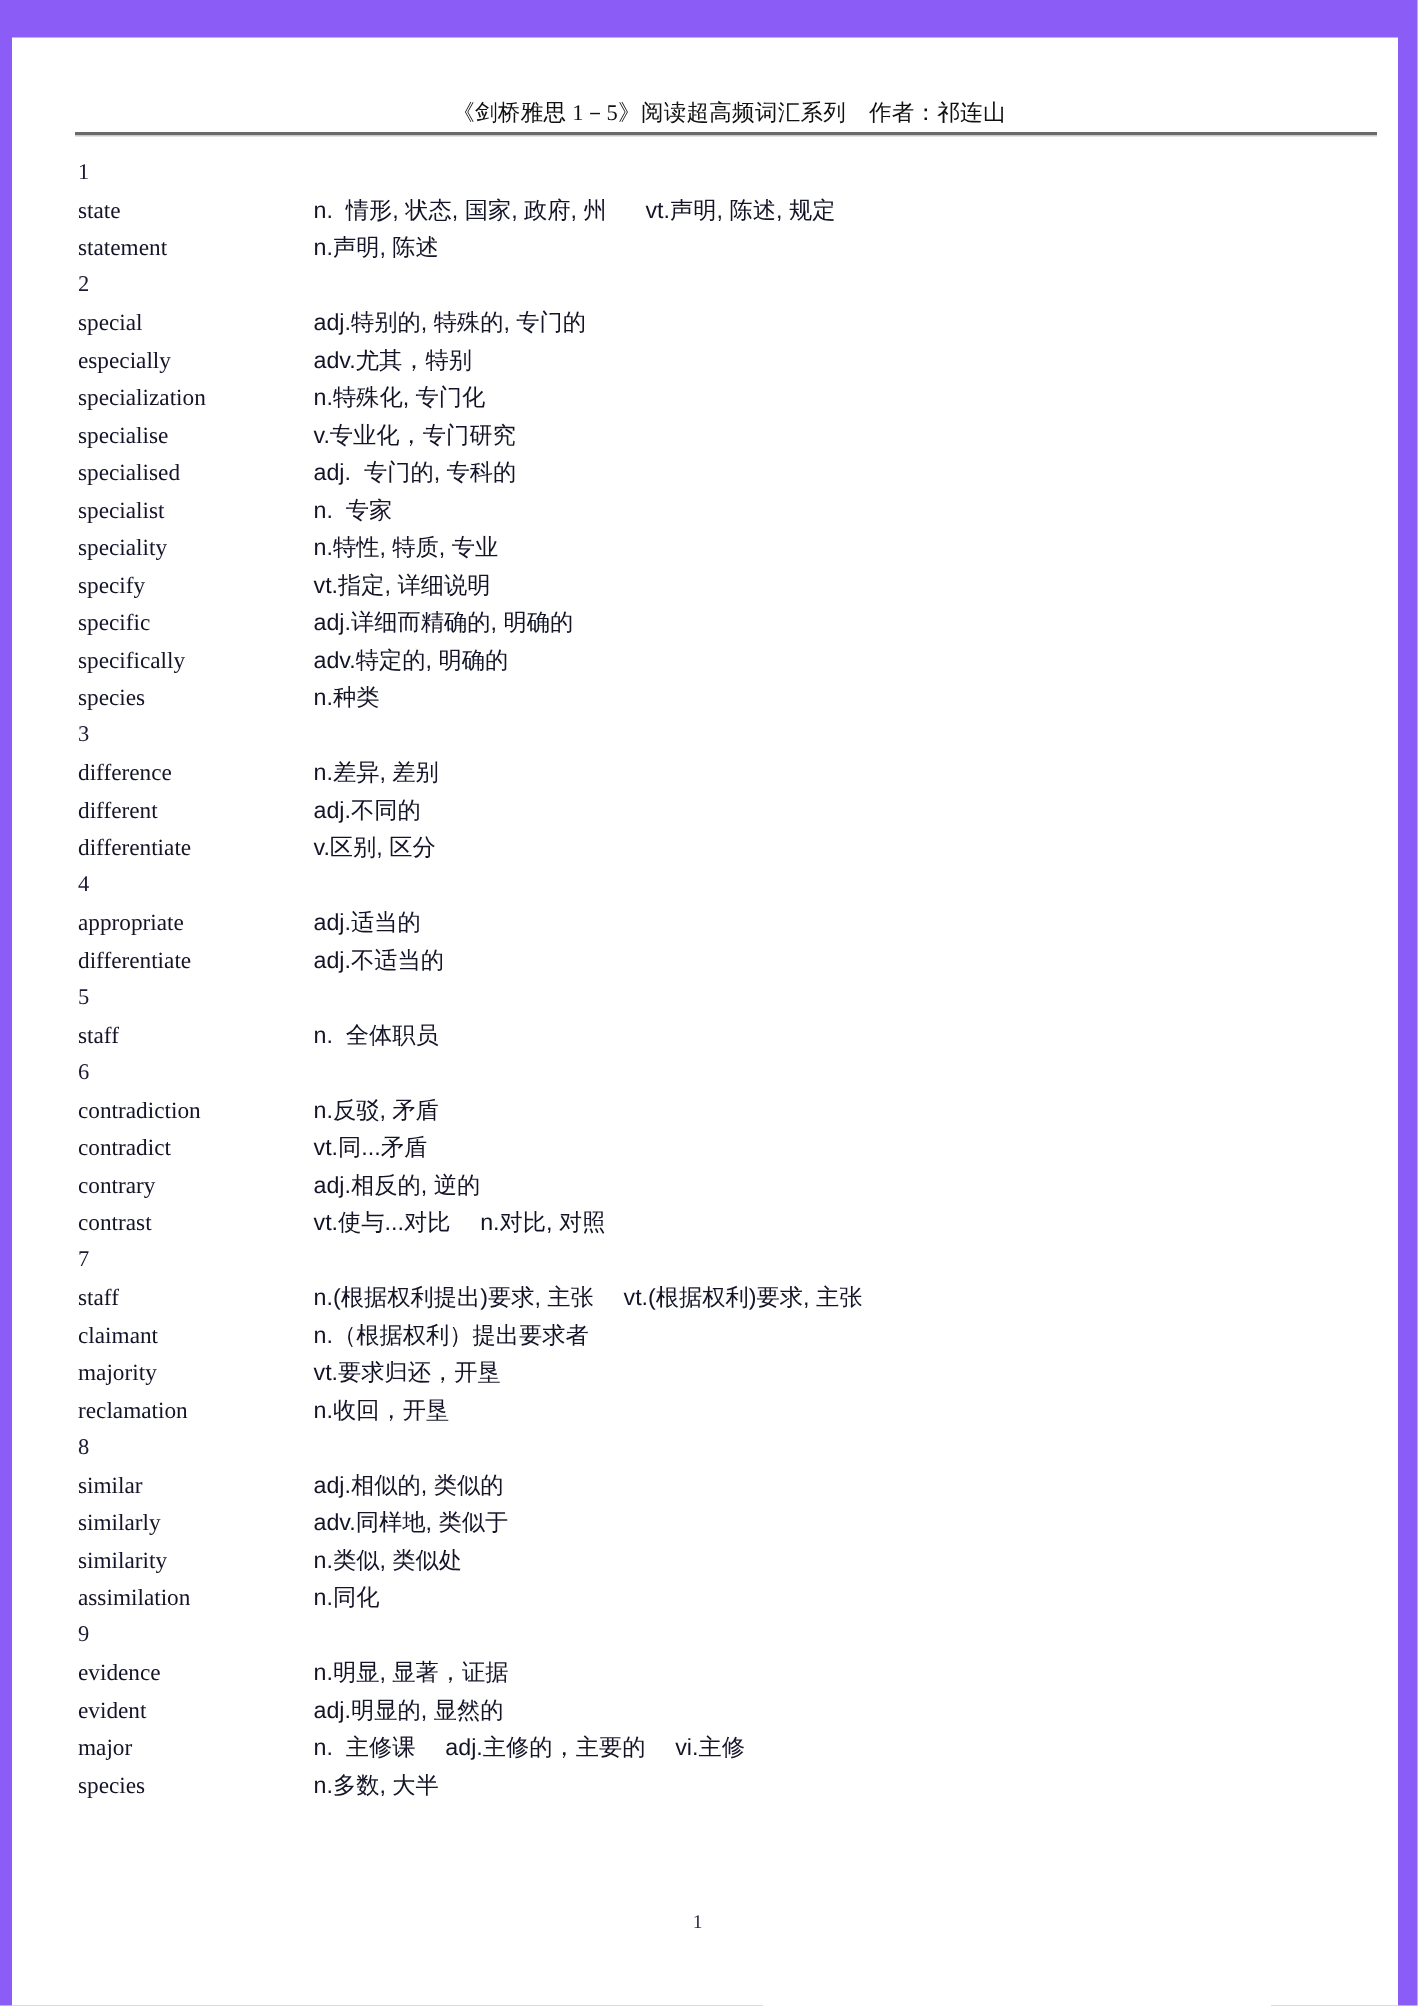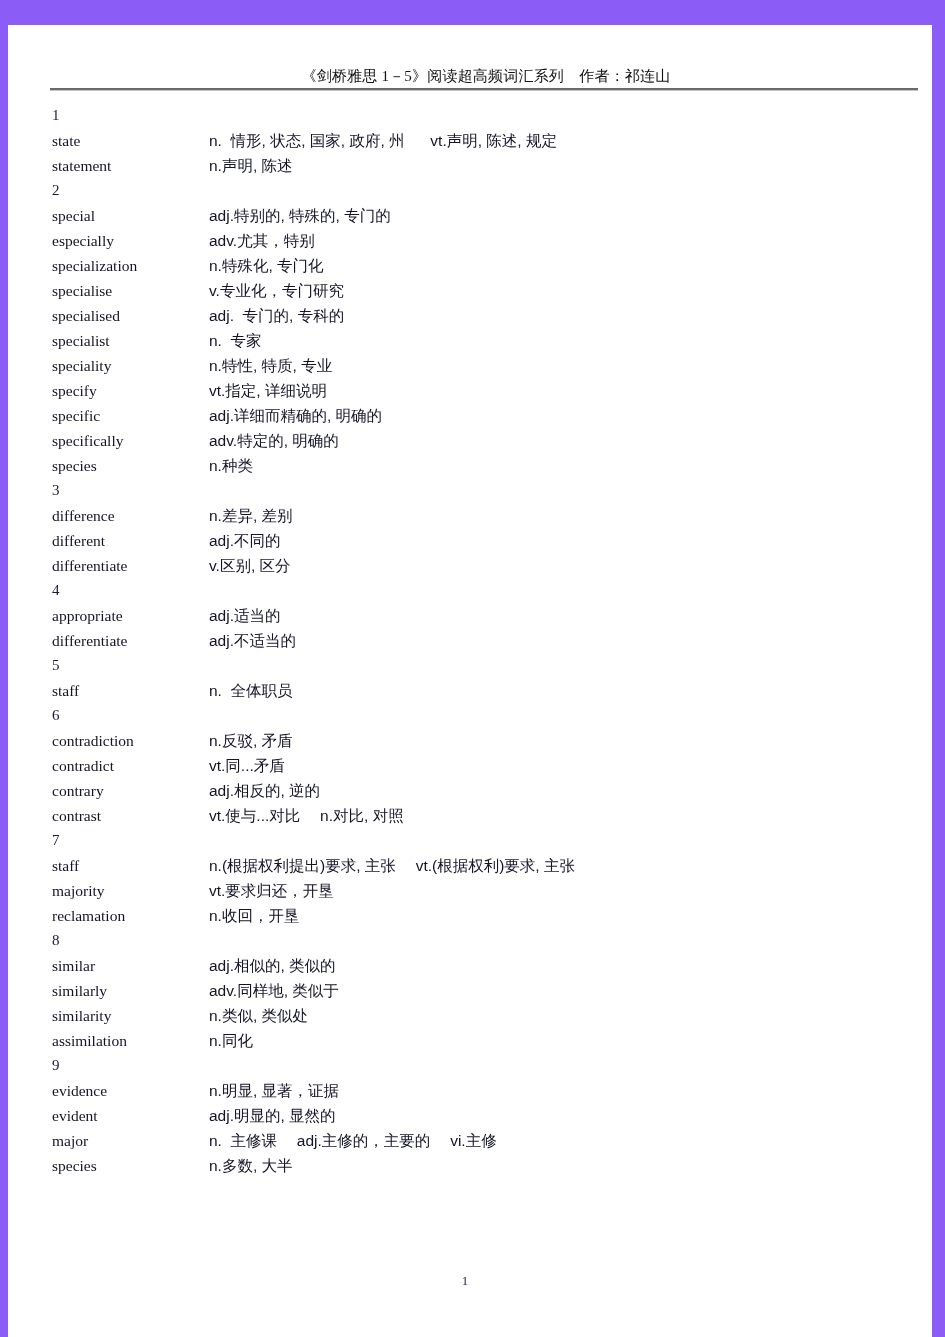--- a/index.html
+++ b/index.html
@@ -240,20 +240,24 @@
             <div class="entry-def">vt.使与...对比　 n.对比, 对照</div>
           </div>
         </div>
         <div class="group">
           <div class="group-number">7</div>
           <div class="entry">
             <div class="entry-word">staff</div>
             <div class="entry-def">n.(根据权利提出)要求, 主张　 vt.(根据权利)要求, 主张</div>
           </div>
           <div class="entry">
+            <div class="entry-word">claimant</div>
+            <div class="entry-def">n.（根据权利）提出要求者</div>
+          </div>
+          <div class="entry">
             <div class="entry-word">majority</div>
             <div class="entry-def">vt.要求归还，开垦</div>
           </div>
           <div class="entry">
             <div class="entry-word">reclamation</div>
             <div class="entry-def">n.收回，开垦</div>
           </div>
         </div>
         <div class="group">
           <div class="group-number">8</div>

